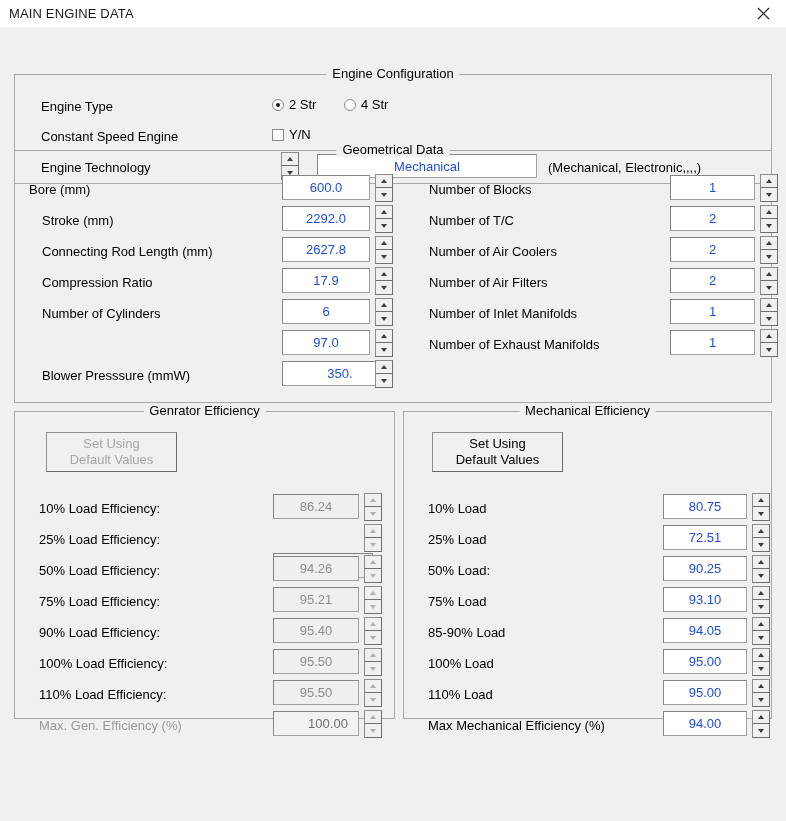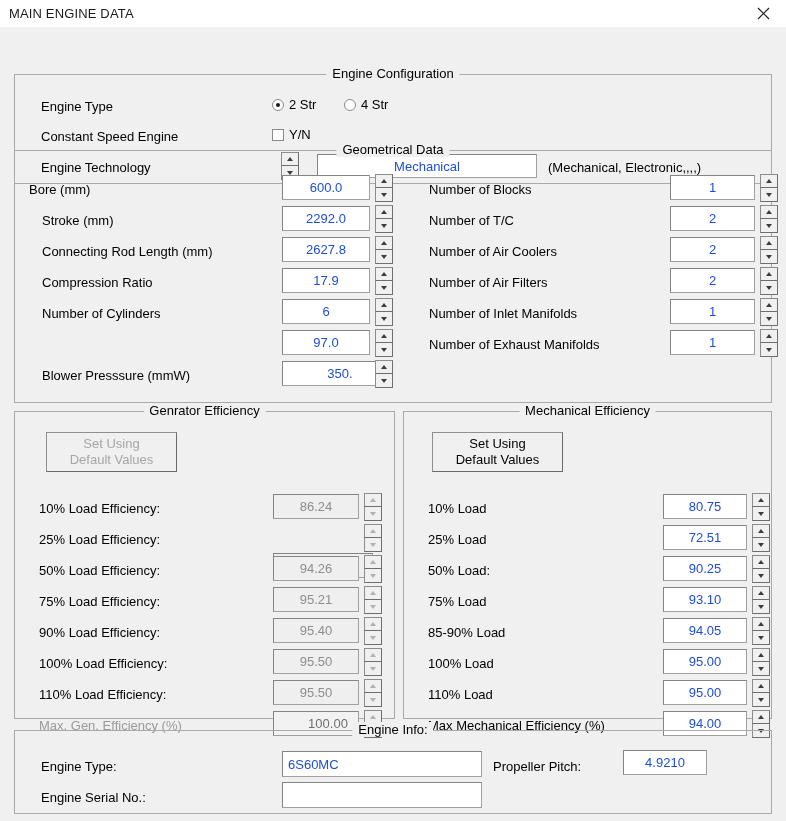--- a/index.html
+++ b/index.html
@@ -590,26 +590,14 @@
     <div class="spin" style="left:348px; top:298px;">
       <div>
           <span class="tri up"></span>
         </div>
       <div>
           <span class="tri down"></span>
         </div>
     </div>
   </div>
 
-  <div class="groupbox" style="left:14px; top:703px; width:758px; height:84px;">
-    <div class="gb-title center">Engine Info:</div>
-
-    <div class="lbl" style="left:26px; top:28px;">Engine Type:</div>
-    <div class="field left" style="left:267px; top:20px; width:200px; height:26px;">6S60MC</div>
-
-    <div class="lbl" style="left:478px; top:28px;">Propeller Pitch:</div>
-    <div class="field" style="left:608px; top:19px; width:84px; height:25px;">4.9210</div>
-
-    <div class="lbl" style="left:26px; top:59px;">Engine Serial No.:</div>
-    <div class="field left" style="left:267px; top:51px; width:200px; height:26px;"></div>
-  </div>
 
 </div>
 
 </body></html>

